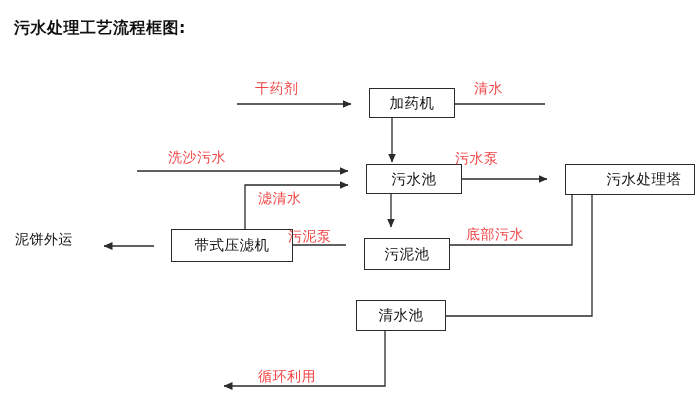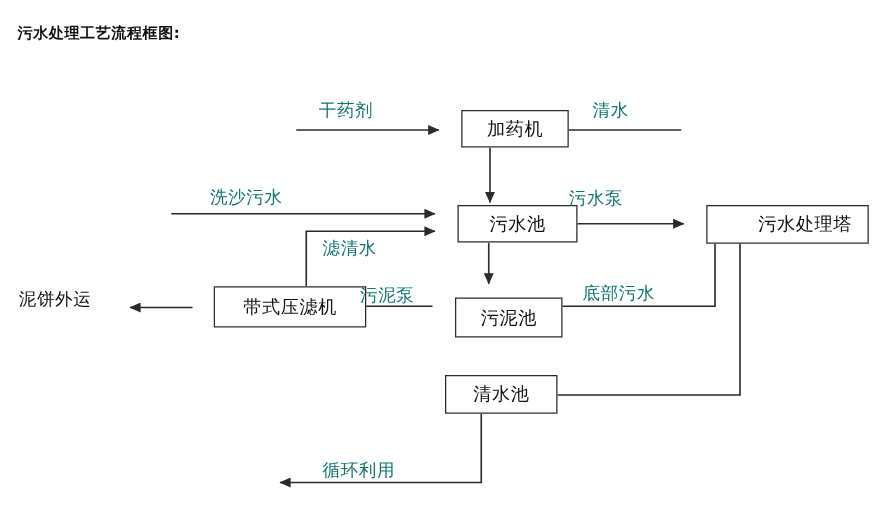--- a/index.html
+++ b/index.html
@@ -19,21 +19,21 @@
     position: absolute;
     left: 0;
     top: 0;
     width: 700px;
     height: 420px;
   }
   .page-title {
     position: absolute;
     left: 14px;
     top: 18px;
-    font-size: 12px;
+    font-size: 16px;
     font-weight: bold;
     letter-spacing: 0.5px;
     white-space: nowrap;
     color: #111111;
   }
   svg.flow-canvas {
     position: absolute;
     left: 0;
     top: 0;
     width: 700px;
@@ -49,21 +49,21 @@
     justify-content: center;
     font-size: 14.5px;
     color: #111111;
     white-space: nowrap;
     letter-spacing: 0.5px;
     margin-left: 16px;
   }
   .edge-label {
     position: absolute;
     font-size: 14px;
-    color: #0f766e;
+    color: #ef4444;
     white-space: nowrap;
     letter-spacing: 0.5px;
   }
   .terminal-label {
     position: absolute;
     font-size: 14px;
     color: #111111;
     white-space: nowrap;
     letter-spacing: 0.5px;
   }

